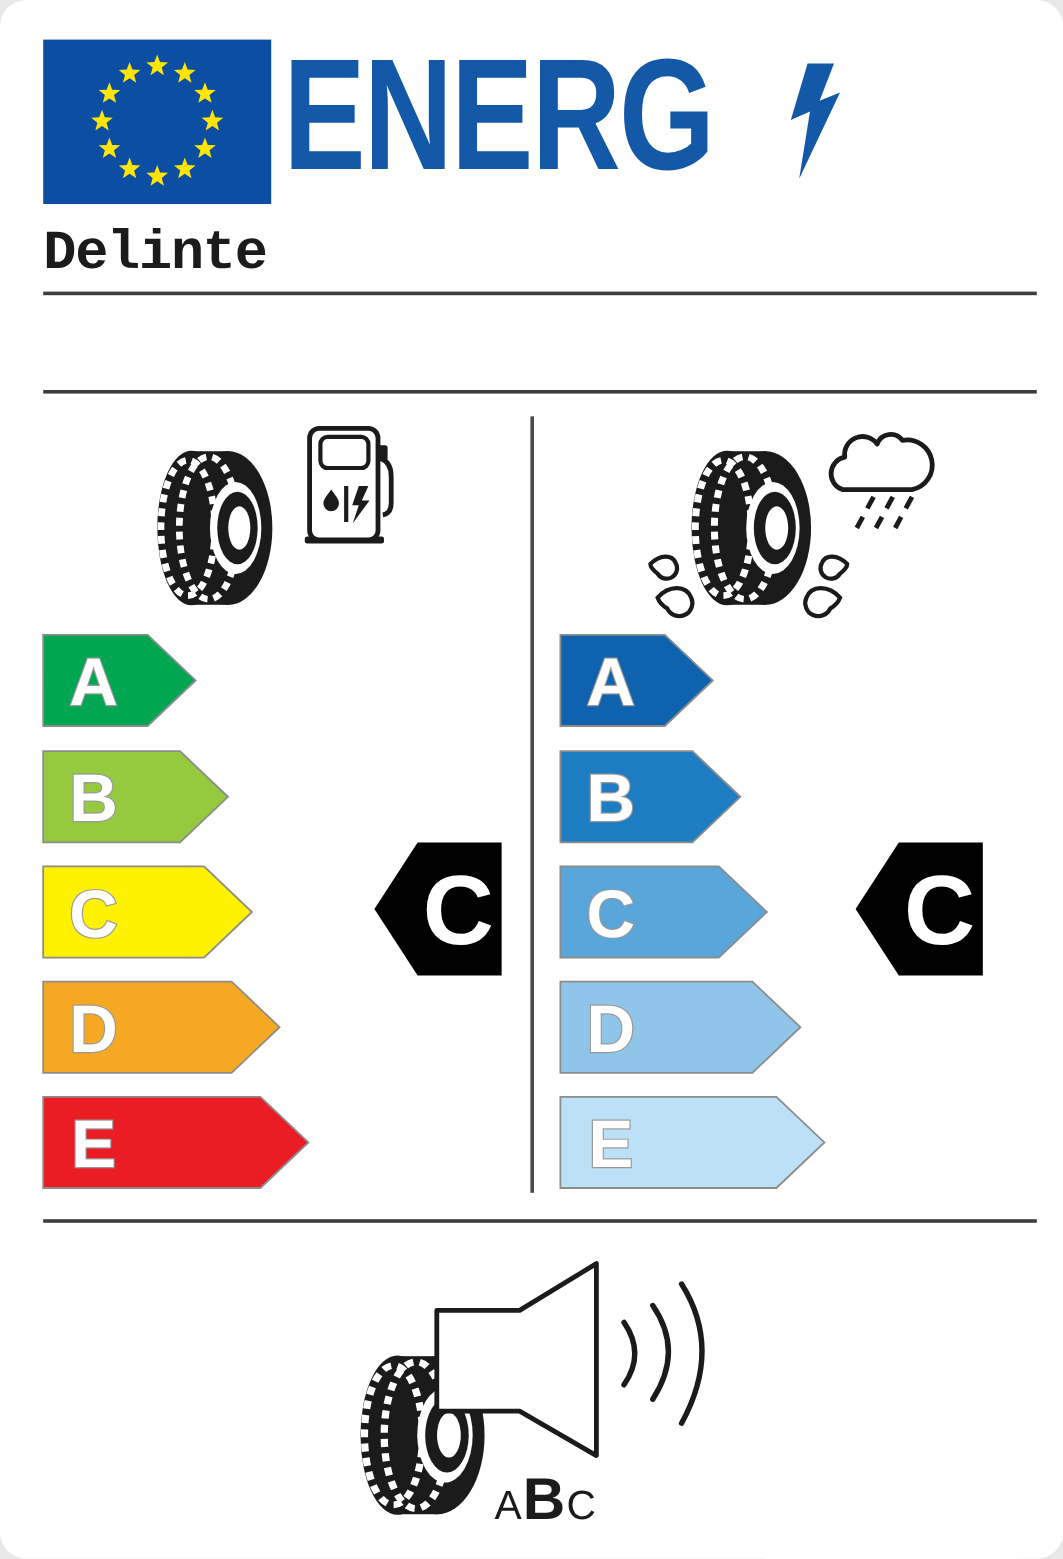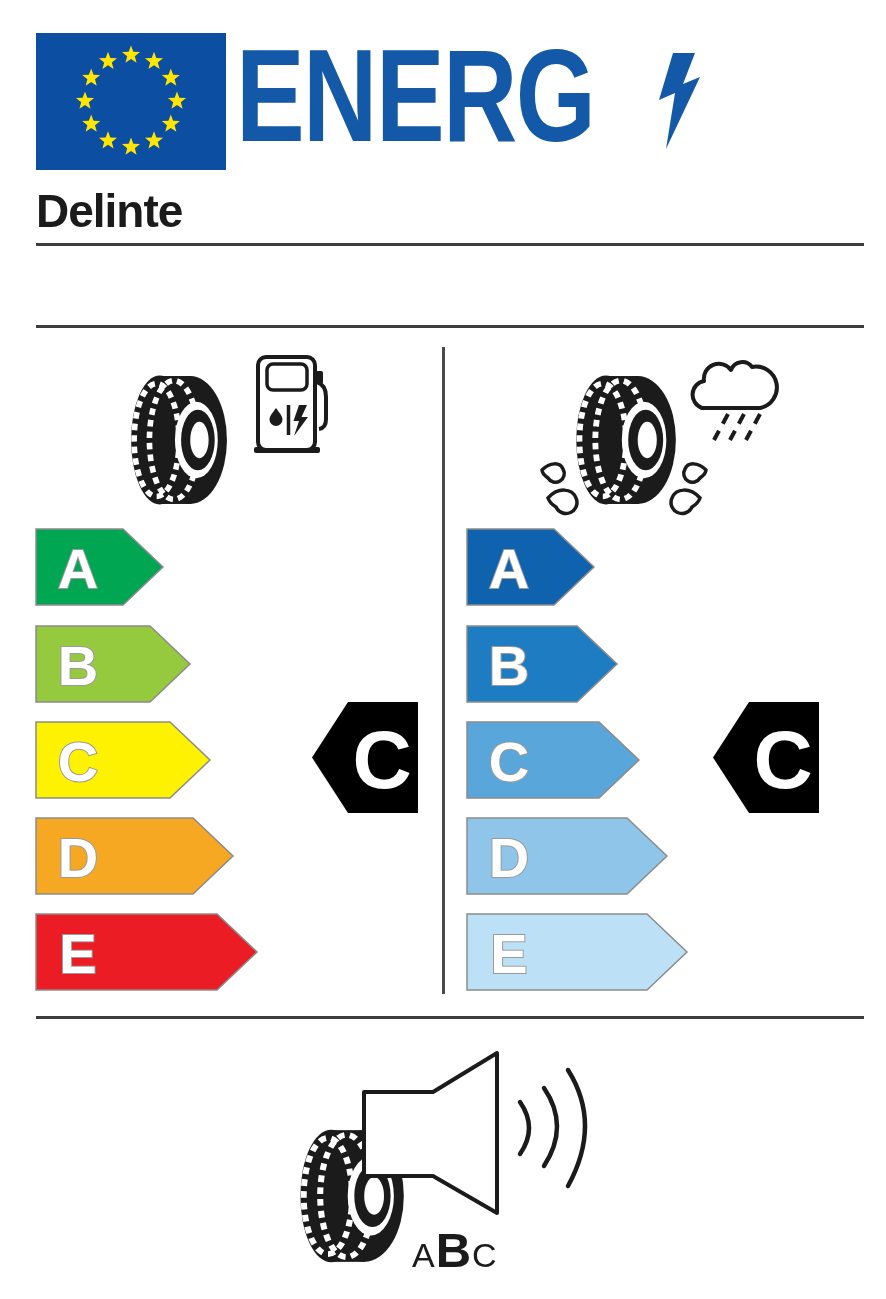--- a/index.html
+++ b/index.html
@@ -1,26 +1,26 @@
 <!DOCTYPE html>
 <html><head>
 <meta charset="utf-8">
 <style>
   html,body{margin:0;padding:0;background:#e8e8e8;font-family:"Liberation Sans",sans-serif;}
-  .label{position:relative;width:886px;height:1299px;background:#ffffff;margin:0 auto;overflow:hidden;}
+  .label{position:relative;width:886px;height:1299px;background:#ffffff;margin:0 auto;overflow:hidden;border-radius:22px;}
   
   .energ-text{
     position:absolute;left:236px;top:30px;
     font-family:"Liberation Sans",sans-serif;font-weight:700;
     font-size:132px;line-height:1;letter-spacing:-2px;color:#1459A8;
     transform:scaleX(0.78);transform-origin:left top;white-space:nowrap;
   }
   .brand-name{
     position:absolute;left:36px;top:188px;
-    font-weight:700;font-size:46px;line-height:1;color:#1b1b1b;letter-spacing:-1px;
+    font-weight:700;font-size:46px;line-height:1;color:#1b1b1b;letter-spacing:-1px;font-family:Liberation Mono, monospace;
   }
   .rule{position:absolute;left:36px;width:828px;height:3px;background:#3d3d3d;}
   .vdiv{position:absolute;left:442px;top:347px;width:3px;height:647px;background:#4a4a4a;}
   
   svg.arrow{position:absolute;overflow:visible;}
   .arrow-letter{
     font-family:"Liberation Sans",sans-serif;font-weight:700;font-size:56px;
     fill:#ffffff;stroke:#9a9a9a;stroke-width:2px;paint-order:stroke;
     text-anchor:middle;dominant-baseline:central;
   }

